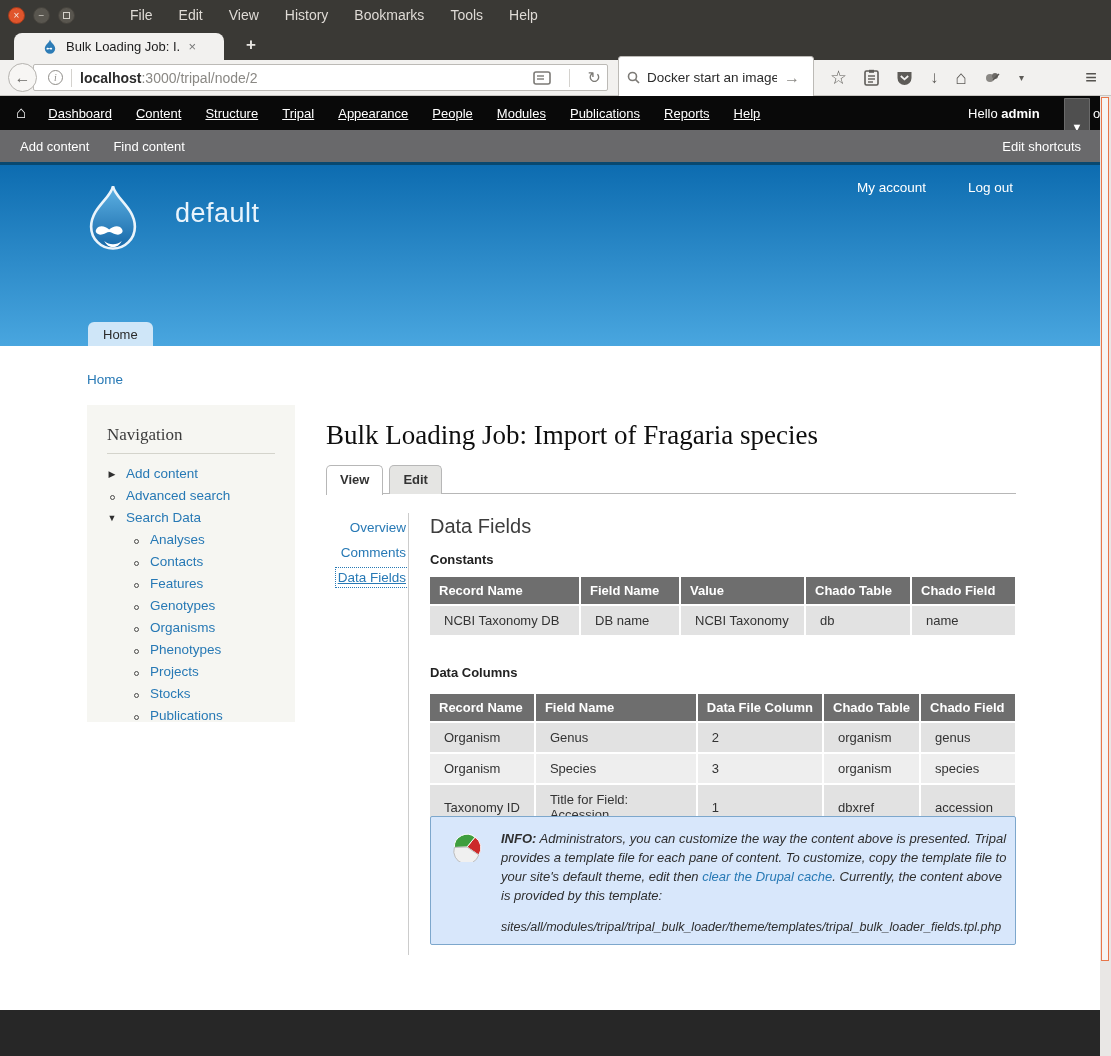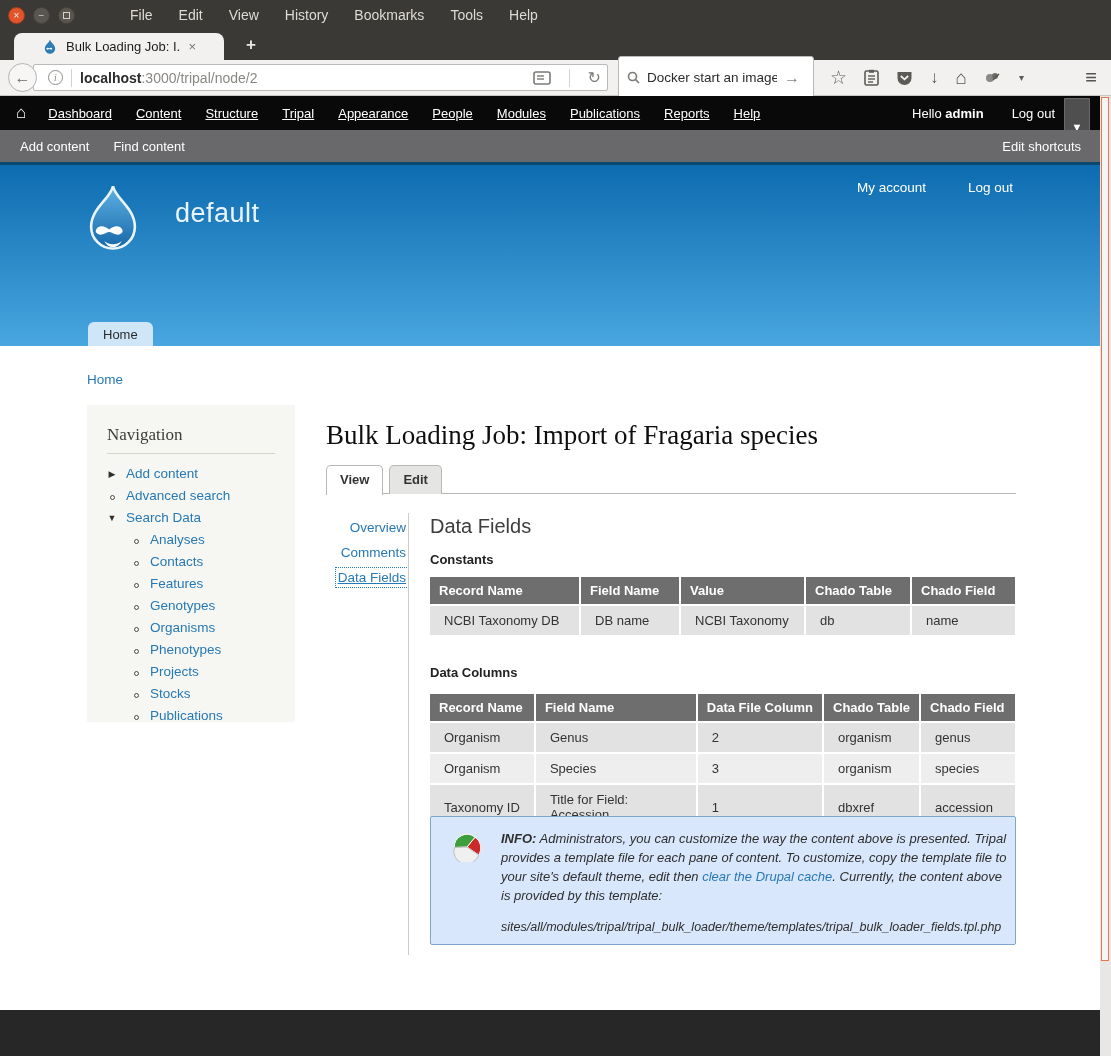--- a/index.html
+++ b/index.html
@@ -39,21 +39,21 @@
   .searchfield input{border:none; outline:none; width:130px; font-size:13.5px; color:#2b2b2b; font-family:"Liberation Sans",sans-serif; background:transparent;}
   .fxicons{display:flex; align-items:center; gap:17px; margin-left:16px; color:#5d5b57;}
   .fxicons .gl{font-size:17px; line-height:1;}
   .hamburger{font-size:20px; margin-right:14px; margin-left:4px; color:#55534f;}
 
   
   .adminbar{position:absolute; left:0; top:96px; width:1111px; height:34px; background:#090909; display:flex; align-items:center; color:#fff; font-size:13px;}
   .adminbar .home-ic{margin:0 10px 0 16px; font-size:17px;}
   .admin-menu{display:flex;}
   .admin-menu span{padding:0 12px; cursor:pointer;text-decoration:underline;}
-  .admin-right{margin-left:auto; display:flex; align-items:center; gap:28px; margin-right:56px;}
+  .admin-right{margin-left:auto; display:flex; align-items:center; gap:28px; }
   .admin-drop{position:absolute; right:21px; top:2px; width:26px; height:42px; background:#4f4f4f; border:1px solid #6a6a6a; border-radius:0 0 5px 5px; color:#fff; display:flex; align-items:flex-end; justify-content:center; font-size:11px; padding-bottom:6px; cursor:pointer;}
 
   .shortcutbar{position:absolute; left:0; top:130px; width:1111px; height:32px; background:#69696b; display:flex; align-items:center; color:#fff; font-size:13px;}
   .shortcutbar .items{display:flex; gap:24px; margin-left:20px;}
   .shortcutbar .edit{margin-left:auto; margin-right:30px;}
 
   
   .banner{position:absolute; left:0; top:162px; width:1111px; height:184px; background:linear-gradient(to bottom, var(--banner-top) 0%, var(--banner-bottom) 100%); border-top:3px solid #09486f;}
   .logo{position:absolute; left:78px; top:19px; width:70px; height:70px;}
   .sitename{position:absolute; left:175px; top:33px; color:#e9f4fc; font-size:27px; letter-spacing:.5px;}

